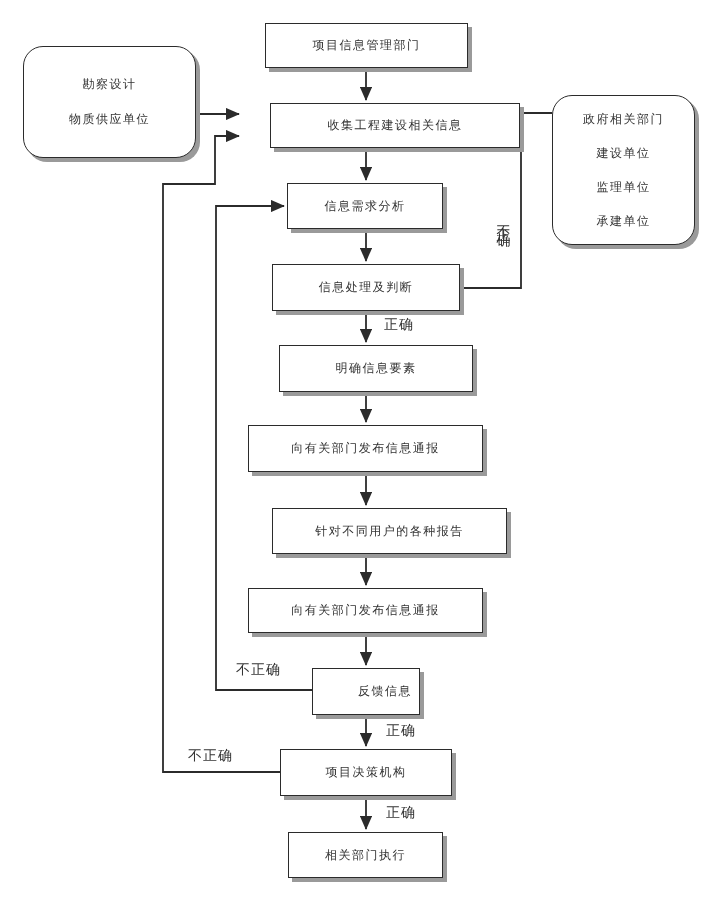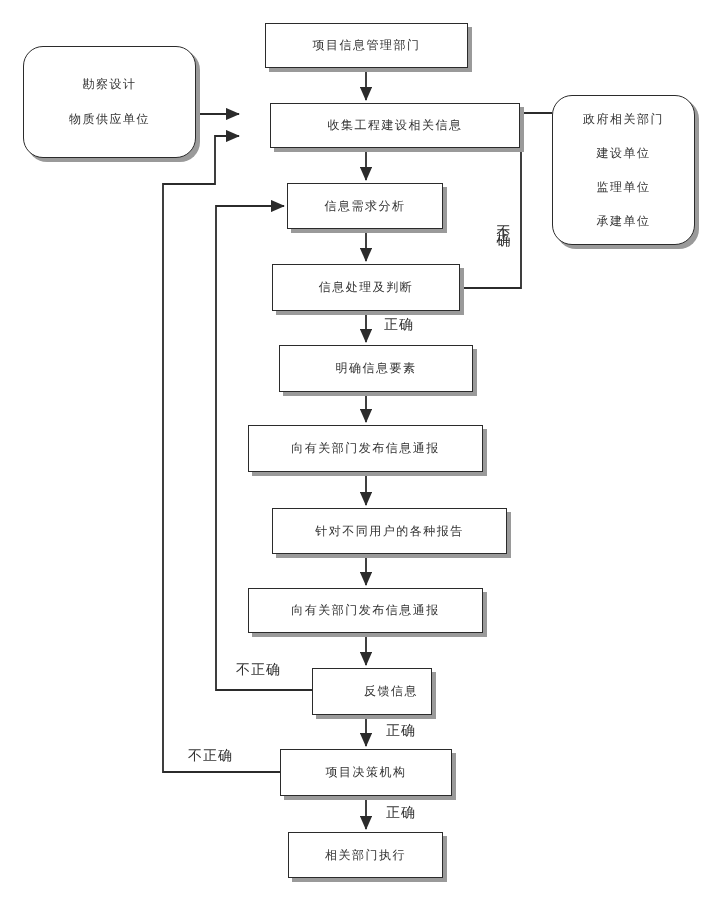--- a/index.html
+++ b/index.html
@@ -122,21 +122,21 @@
   </div>
 
   <div class="node" style="left:248px; top:508px; width:235px; height:46px;margin-left:24px;">
     <span>针对不同用户的各种报告</span>
   </div>
 
   <div class="node" style="left:248px; top:588px; width:235px; height:45px;">
     <span>向有关部门发布信息通报</span>
   </div>
 
-  <div class="node" style="left:312px; top:668px; width:120px; height:47px;padding-left:38px;">
+  <div class="node" style="left:312px; top:668px; width:108px; height:47px;padding-left:38px;">
     <span>反馈信息</span>
   </div>
 
   <div class="node" style="left:280px; top:749px; width:172px; height:47px;">
     <span>项目决策机构</span>
   </div>
 
   <div class="node" style="left:288px; top:832px; width:155px; height:46px;">
     <span>相关部门执行</span>
   </div>

